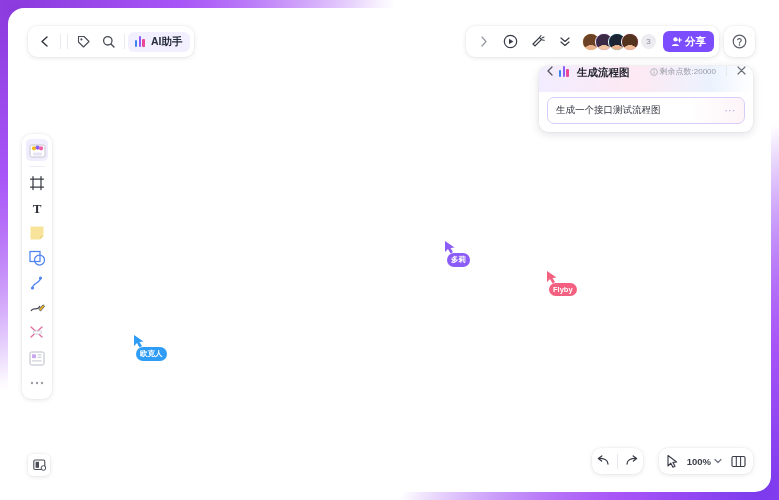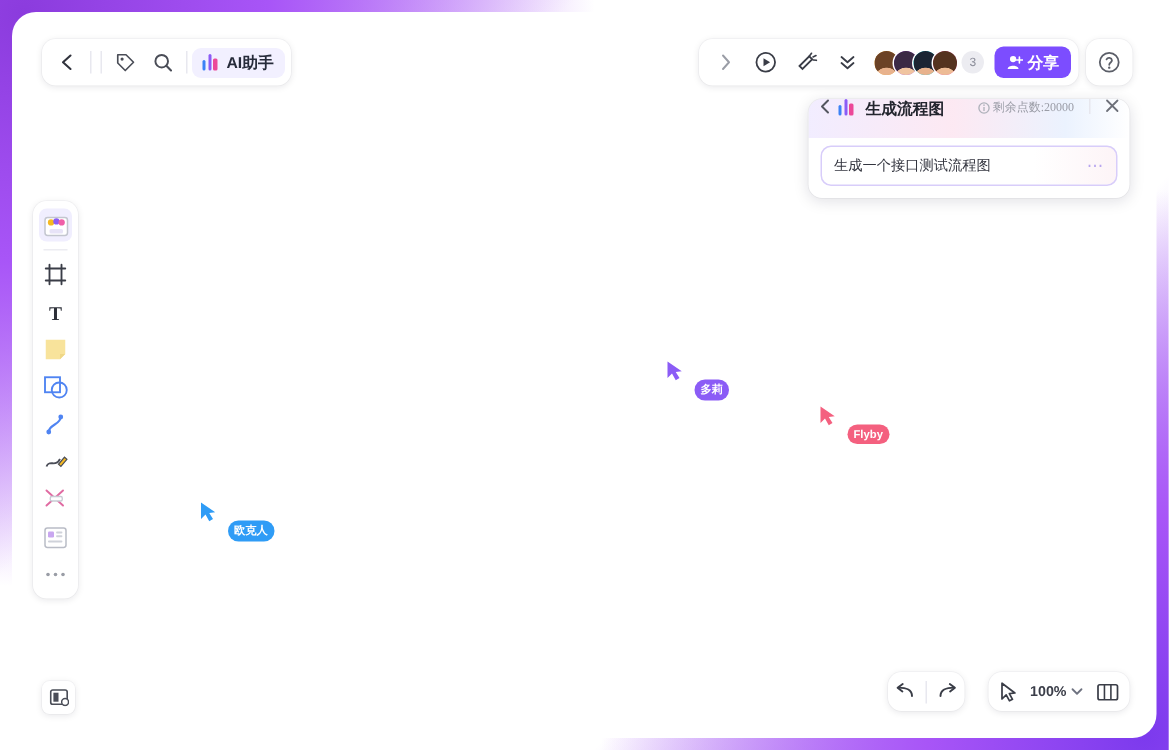--- a/index.html
+++ b/index.html
@@ -80,21 +80,21 @@
   .zb{ height:20px; min-width:20px; display:flex; align-items:center; justify-content:flex-start; border-radius:4px; cursor:pointer; padding:0 4px;}
   #zoomlevel{ font-size:9.5px; color:#3a3d48; font-weight:600;}
 
   
   #aipanel{ position:absolute; right:12px; top:52px; width:214px; border-radius:9px; z-index:35;
             background:#fff; box-shadow:0 2px 10px rgba(16,19,43,.13),0 0 0 .5px rgba(16,19,43,.05); overflow:hidden;}
   #aipanel .glow{ position:absolute; left:0; top:0; right:0; height:26px;
      background:linear-gradient(90deg,rgba(124,77,255,.10),rgba(236,72,153,.12) 45%,rgba(59,130,246,.10) 80%,rgba(255,255,255,0));}
   .ap-head{ position:relative; display:flex; align-items:flex-start; height:26px; padding:0 7px; gap:5px;}
   .ap-title{ font-size:10.5px; font-weight:700; color:#23252e;}
-  .ap-credits{ margin-left:auto; font-size:8px; color:#9a9ca6; display:flex; align-items:center; gap:2px;font-family:Liberation Serif, serif;}
+  .ap-credits{ margin-left:auto; font-size:8px; color:#9a9ca6; display:flex; align-items:center; gap:2px;}
   .ap-divider{ width:1px;height:10px;background:#e7e7ee;margin:0 5px;}
   .ap-body{ padding:5px 8px 8px;}
   .ap-input{ border:1px solid #d8cdfa; border-radius:7px; height:27px; display:flex; align-items:center;
              padding:0 8px; font-size:9.5px; color:#33353f; cursor:text;
              background:linear-gradient(90deg,#ffffff 72%,#fdf4f7 100%);}
   .ap-send{ margin-left:auto; color:#b8a6ef; font-size:11px; letter-spacing:.5px;}
 
   
   #board{ position:absolute; inset:0; }
   .node{ position:absolute; display:flex; align-items:center; justify-content:center; text-align:center;
@@ -105,21 +105,21 @@
   .diamond-wrap .dlabel{ position:absolute; inset:0; display:flex; align-items:center; justify-content:center;
         font-size:9.5px; font-weight:600; color:#fff; letter-spacing:.3px;}
 
   svg.edges{ position:absolute; inset:0; width:100%; height:100%; pointer-events:none;}
 
   
   .handle{ position:absolute; width:6px; height:6px; border-radius:50%; background:#fff; border:1.3px solid #b39bf5;}
 
   
   .cursor{ position:absolute; display:flex; flex-direction:column; align-items:flex-start; pointer-events:none; z-index:30;}
-  .cursor .tag{ border-radius:9px; color:#fff; font-size:7.5px; font-weight:600; padding:2px 4px; margin-top:-1px; margin-left:19px; white-space:nowrap;}
+  .cursor .tag{ border-radius:9px; color:#fff; font-size:7.5px; font-weight:600; padding:2px 4px; margin-top:-1px; margin-left:3px; white-space:nowrap;}
 
   
   .sticky{ position:absolute; padding:8px 6px; font-size:8.5px; color:#3b3d47; line-height:1.55;
            text-align:center; display:flex; align-items:center; justify-content:center; cursor:pointer;}
   .reaction{ position:absolute; bottom:-8px; left:10px; height:15px; background:#fff; border-radius:9px;
              box-shadow:0 1px 3px rgba(16,19,43,.18); display:flex; align-items:center; gap:2px; padding:0 5px;
              font-size:8px; color:#4a4c56; font-weight:600;}
   .reaction .emo{ font-size:9px; }
 
   

